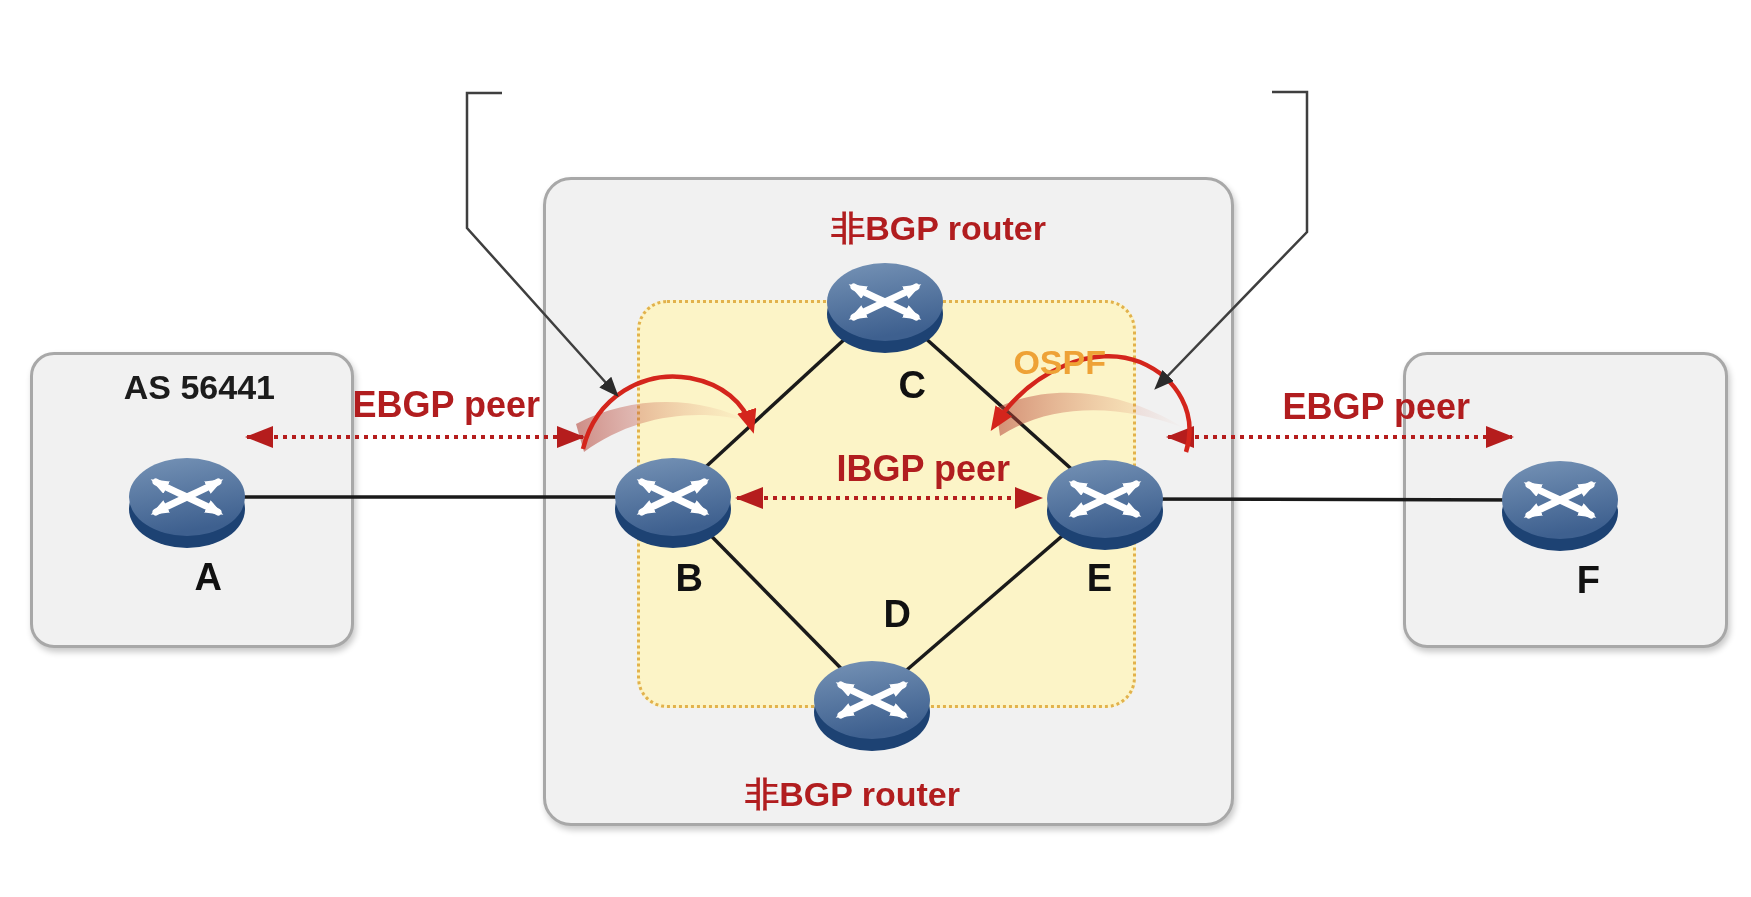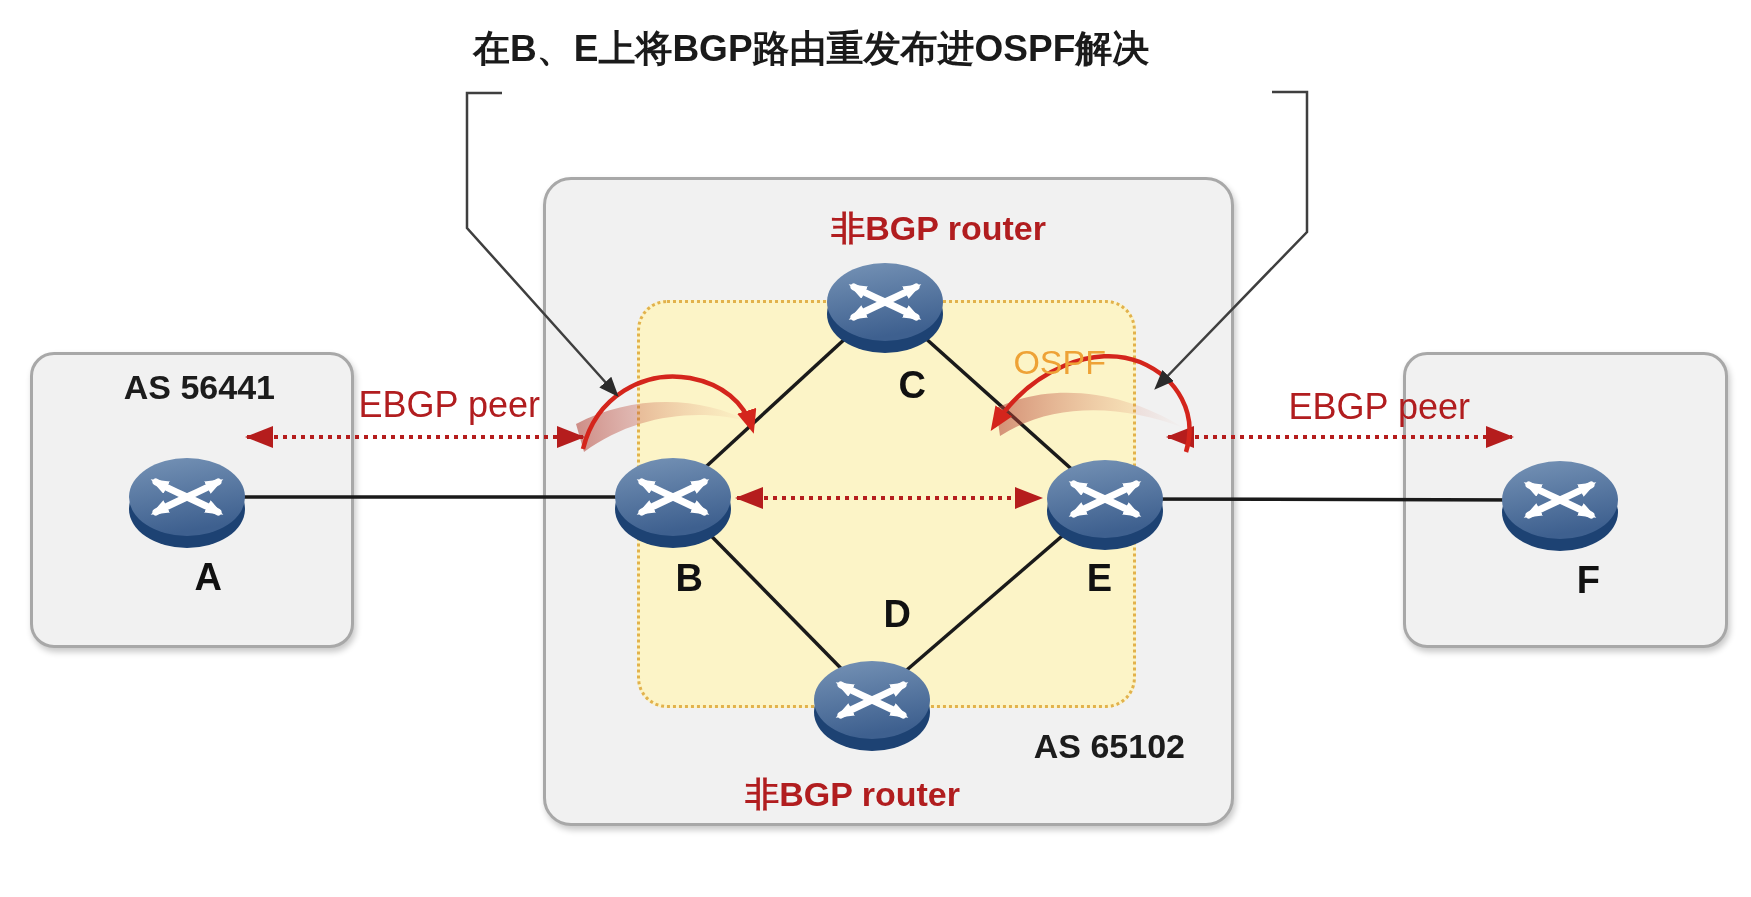--- a/index.html
+++ b/index.html
@@ -13,23 +13,23 @@
   }
   #box-65101{left:30px;top:352px;width:318px;height:290px;}
   #box-65102{left:543px;top:177px;width:685px;height:643px;border-radius:28px;}
   #box-65103{left:1403px;top:352px;width:319px;height:290px;}
   .ospf-region{
     position:absolute;left:637px;top:300px;width:493px;height:402px;
     background:#fcf4c7;border:3px dotted #e2b24c;border-radius:30px;
   }
   svg.layer{position:absolute;left:0;top:0;pointer-events:none;}
   .lbl{position:absolute;text-align:right;white-space:nowrap;pointer-events:none;}
-  .red-peer{color:#b11d1f;font-weight:normal;font-size:36px;}
+  .red-peer{color:#b11d1f;font-weight:bold;font-size:36px;}
   .red-note{color:#b11d1f;font-weight:bold;font-size:34px;}
-  .orange-lbl{color:#eea236;font-weight:normal;font-size:34px;}
+  .orange-lbl{color:#eea236;font-weight:bold;font-size:34px;}
   .as-lbl{color:#1c1c1c;font-weight:bold;font-size:34px;}
   .rtr-lbl{color:#111;font-weight:bold;font-size:38px;}
   .title-line{position:absolute;left:473px;color:#1a1a1a;font-size:37px;font-weight:600;
     text-align:left;white-space:nowrap;pointer-events:none;}
 </style>
 </head>
 <body>
 
 <div class="canvas">
 
@@ -109,26 +109,25 @@
       <line x1="1168" y1="437" x2="1512" y2="437" marker-start="url(#mR)" marker-end="url(#mR)"></line>
     </g>
 
     <path d="M 583 449 C 596 396 644 370 690 378 C 722 384 744 402 752 428" stroke="#d4251c" stroke-width="4.5" fill="none" marker-end="url(#mC)"></path>
     <path d="M 1186 452 C 1198 414 1178 378 1140 362 C 1096 344 1032 368 994 426" stroke="#d4251c" stroke-width="4.5" fill="none" marker-end="url(#mC)"></path>
 
     <path d="M 502 93 L 467 93 L 467 228 L 616 394" stroke="#3f3f3f" stroke-width="2.5" fill="none" marker-end="url(#mB)"></path>
     <path d="M 1272 92 L 1307 92 L 1307 232 L 1157 387" stroke="#3f3f3f" stroke-width="2.5" fill="none" marker-end="url(#mB)"></path>
   </svg>
 
-  <div class="title-line" style="top:24px;">在B、E上将BGP路由重发布进OSPF解决</div>
 
   <div class="lbl as-lbl" style="left:60px;top:368px;width:215px;">AS 56441</div>
-  <div class="lbl as-lbl" style="left:1005px;top:727px;width:180px;">AS 65102</div>
 
   <div class="lbl red-peer" style="left:300px;top:384px;width:240px;">EBGP peer</div>
+  <div class="lbl red-peer" style="left:790px;top:448px;width:220px;">IBGP peer</div>
   <div class="lbl red-peer" style="left:1230px;top:386px;width:240px;">EBGP peer</div>
 
   <div class="lbl red-note" style="left:726px;top:206px;width:320px;">非BGP router</div>
   <div class="lbl red-note" style="left:640px;top:772px;width:320px;">非BGP router</div>
   <div class="lbl orange-lbl" style="left:986px;top:343px;width:120px;">OSPF</div>
 
   <div class="lbl rtr-lbl" style="left:142px;top:556px;width:80px;">A</div>
   <div class="lbl rtr-lbl" style="left:623px;top:557px;width:80px;">B</div>
   <div class="lbl rtr-lbl" style="left:846px;top:364px;width:80px;">C</div>
   <div class="lbl rtr-lbl" style="left:831px;top:593px;width:80px;">D</div>

